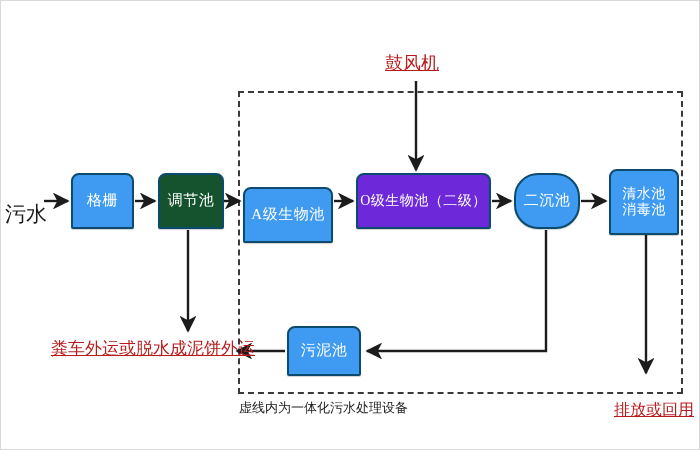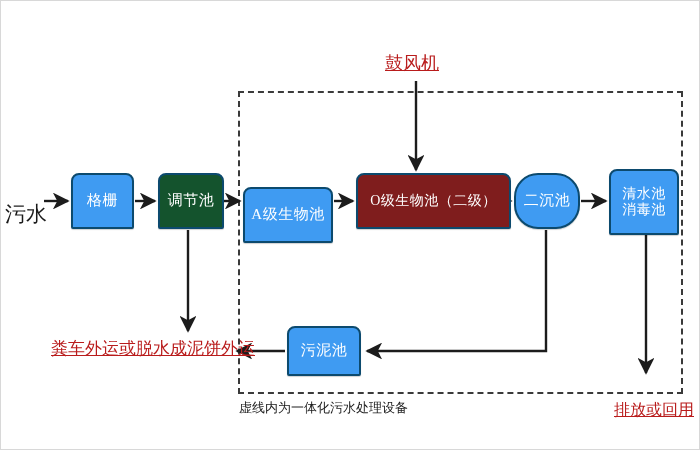--- a/index.html
+++ b/index.html
@@ -107,18 +107,18 @@
 
   <div class="lbl blue" id="label-disposal" style="left:50px; top:338px; font-size:17px;">粪车外运或脱水成泥饼外运</div>
 
   <div class="lbl blue" id="label-discharge" style="left:613px; top:400px; font-size:16px;">排放或回用</div>
 
   <div class="lbl black" id="label-caption" style="left:238px; top:400px; font-size:13px;">虚线内为一体化污水处理设备</div>
 
 <div class="node" style="left: 70px; top: 172px; width: 63px; height: 56px; background: rgb(63, 155, 242);">格栅</div>
     <div class="node" style="left: 157px; top: 172px; width: 66px; height: 56px; background: #14532d;">调节池</div>
     <div class="node" style="left: 242px; top: 186px; width: 90px; height: 56px; background: rgb(63, 155, 242);">A级生物池</div>
-    <div class="node small" style="left: 355px; top: 172px; width: 155px; height: 56px; background: #7f1d1d;">O级生物池（二级）</div>
+    <div class="node small" style="left: 355px; top: 172px; width: 135px; height: 56px; background: #6d28d9;">O级生物池（二级）</div>
     <div class="node" style="left: 513px; top: 172px; width: 66px; height: 56px; background: rgb(63, 155, 242); border-radius: 24px;">二沉池</div>
     <div class="node small" style="left: 608px; top: 168px; width: 70px; height: 66px; background: rgb(63, 155, 242);">清水池
 消毒池</div>
     <div class="node" style="left: 286px; top: 325px; width: 74px; height: 50px; background: rgb(63, 155, 242);">污泥池</div>
   </div>
 
 </body></html>

